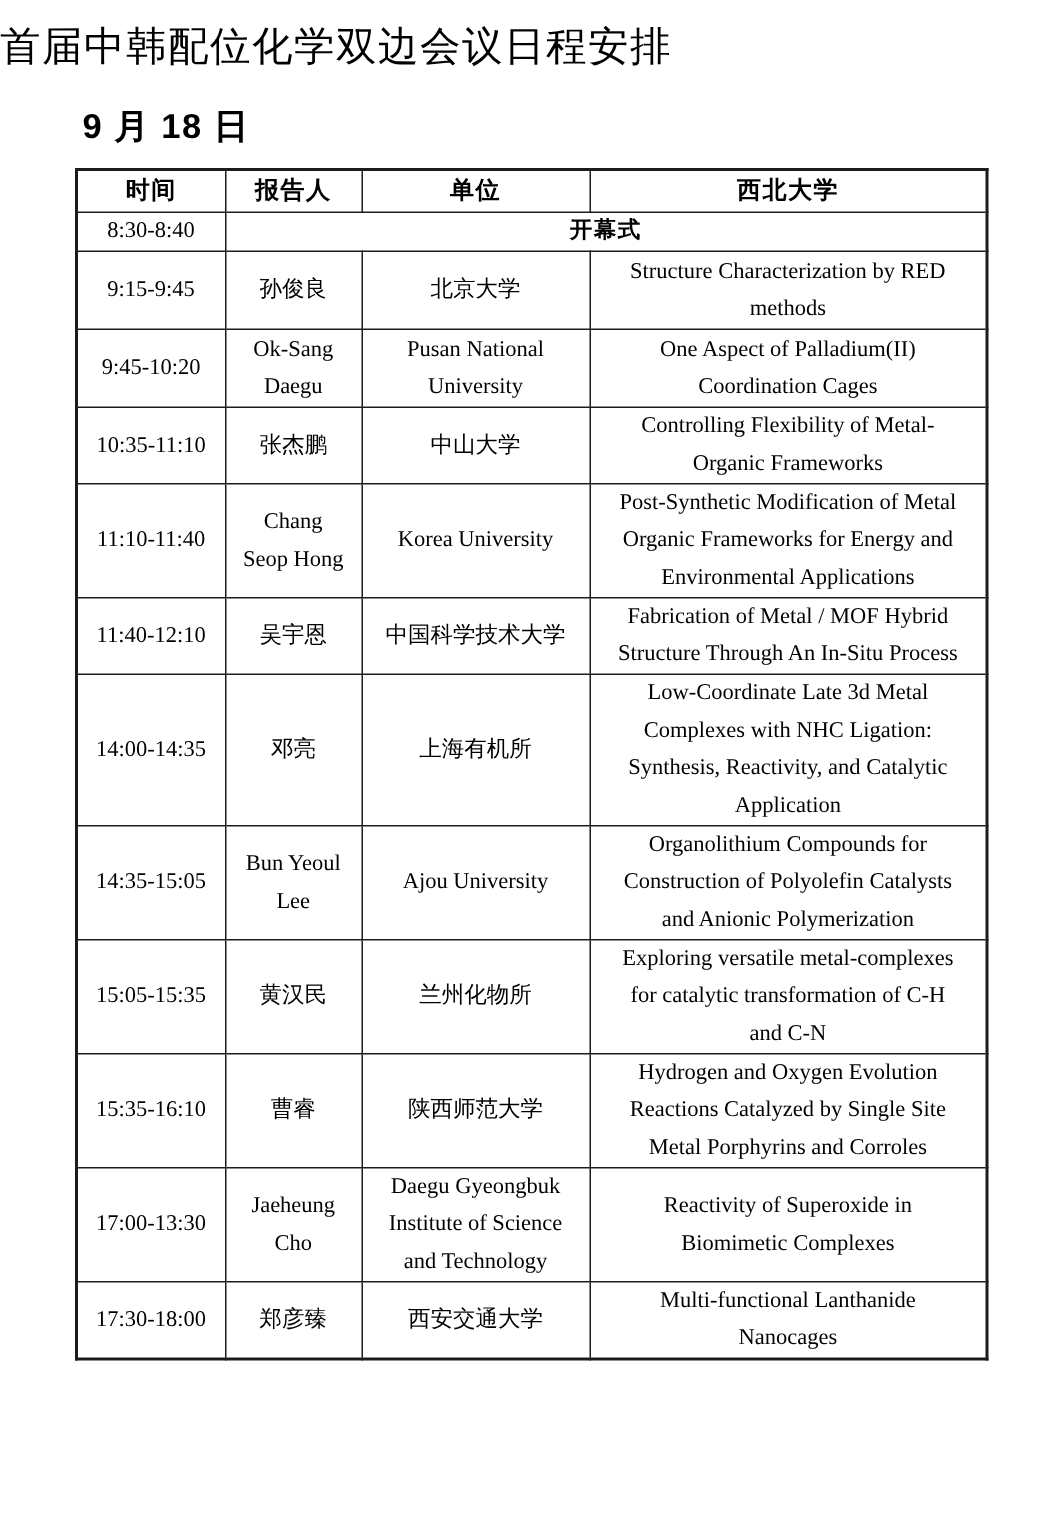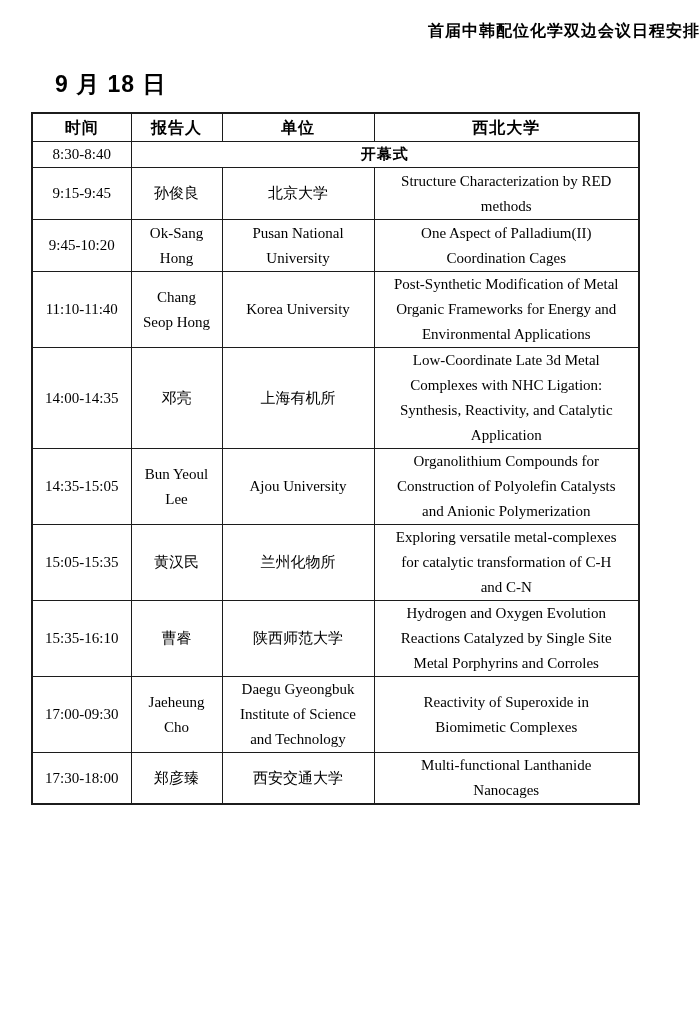--- a/index.html
+++ b/index.html
@@ -15,35 +15,35 @@
     overflow: hidden;
   }
   .page {
     width: 700px;
     height: 1024px;
     box-sizing: border-box;
     padding-top: 17px;
   }
   .doc-title {
     margin: 0;
-    text-align: right;
-    font-size: 16px;
+    text-align: left;
+    font-size: 27px;
     line-height: 28px;
-    font-weight: bold;
+    font-weight: normal;
     letter-spacing: 1px;
   }
   .date-label {
     margin: 24px 0 12px 55px;
     font-family: "Liberation Sans", sans-serif;
     font-size: 23px;
     font-weight: bold;
     letter-spacing: 1px;
   }
   table.schedule {
-    margin-left: 31px;
+    margin-left: 50px;
     width: 607px;
     table-layout: fixed;
     border-collapse: collapse;
     border: 2px solid #1c1c1c;
   }
   table.schedule td, table.schedule th {
     border: 1px solid #1c1c1c;
     text-align: center;
     vertical-align: middle;
     font-size: 15px;
@@ -98,34 +98,48 @@
       <tr style="height:52px">
         <td>9:15-9:45</td>
         <td>孙俊良</td>
         <td>北京大学</td>
         <td>Structure Characterization by RED
 methods</td>
       </tr>
       <tr style="height:52px">
         <td>9:45-10:20</td>
         <td>Ok-Sang
-Hong</td>
+Daegu</td>
         <td>Pusan National
 University</td>
         <td>One Aspect of Palladium(II)
 Coordination Cages</td>
+      </tr>
+      <tr style="height:51px">
+        <td>10:35-11:10</td>
+        <td>张杰鹏</td>
+        <td>中山大学</td>
+        <td>Controlling Flexibility of Metal-
+Organic Frameworks</td>
       </tr>
       <tr style="height:76px">
         <td>11:10-11:40</td>
         <td>Chang
 Seop Hong</td>
         <td>Korea University</td>
         <td>Post-Synthetic Modification of Metal
 Organic Frameworks for Energy and
 Environmental Applications</td>
+      </tr>
+      <tr style="height:51px">
+        <td>11:40-12:10</td>
+        <td>吴宇恩</td>
+        <td>中国科学技术大学</td>
+        <td>Fabrication of Metal / MOF Hybrid
+Structure Through An In-Situ Process</td>
       </tr>
       <tr style="height:99px">
         <td>14:00-14:35</td>
         <td>邓亮</td>
         <td>上海有机所</td>
         <td>Low-Coordinate Late 3d Metal
 Complexes with NHC Ligation:
 Synthesis, Reactivity, and Catalytic
 Application</td>
       </tr>
@@ -148,21 +162,21 @@
       </tr>
       <tr style="height:75px">
         <td>15:35-16:10</td>
         <td>曹睿</td>
         <td>陕西师范大学</td>
         <td>Hydrogen and Oxygen Evolution
 Reactions Catalyzed by Single Site
 Metal Porphyrins and Corroles</td>
       </tr>
       <tr style="height:76px">
-        <td>17:00-09:30</td>
+        <td>17:00-13:30</td>
         <td>Jaeheung
 Cho</td>
         <td>Daegu Gyeongbuk
 Institute of Science
 and Technology</td>
         <td>Reactivity of Superoxide in
 Biomimetic Complexes</td>
       </tr>
       <tr style="height:51px">
         <td>17:30-18:00</td>

